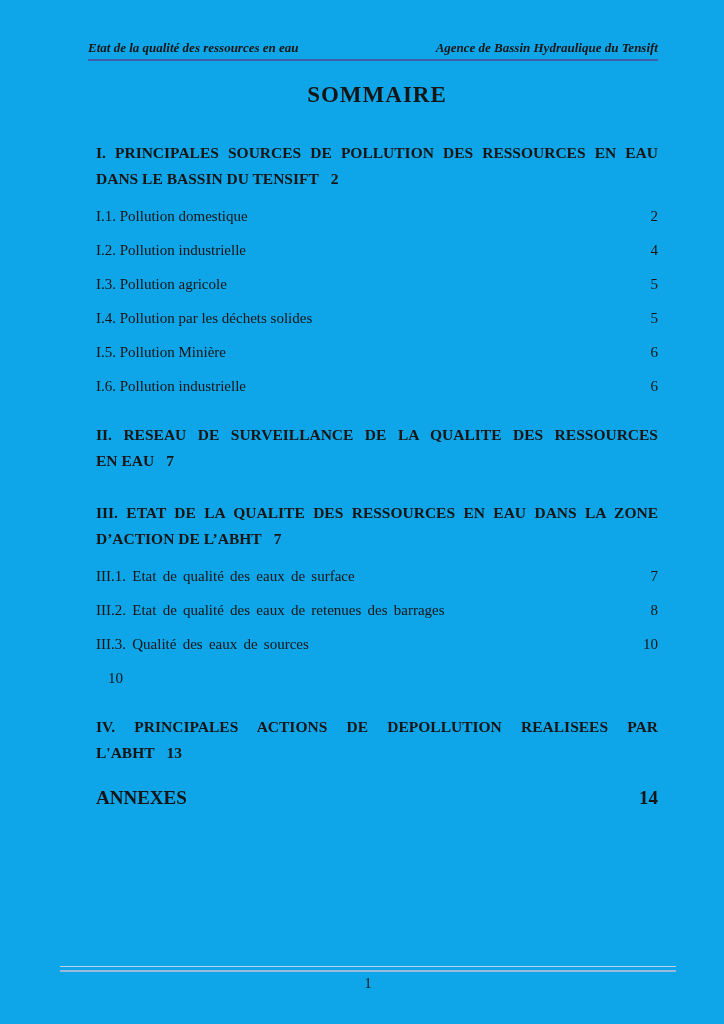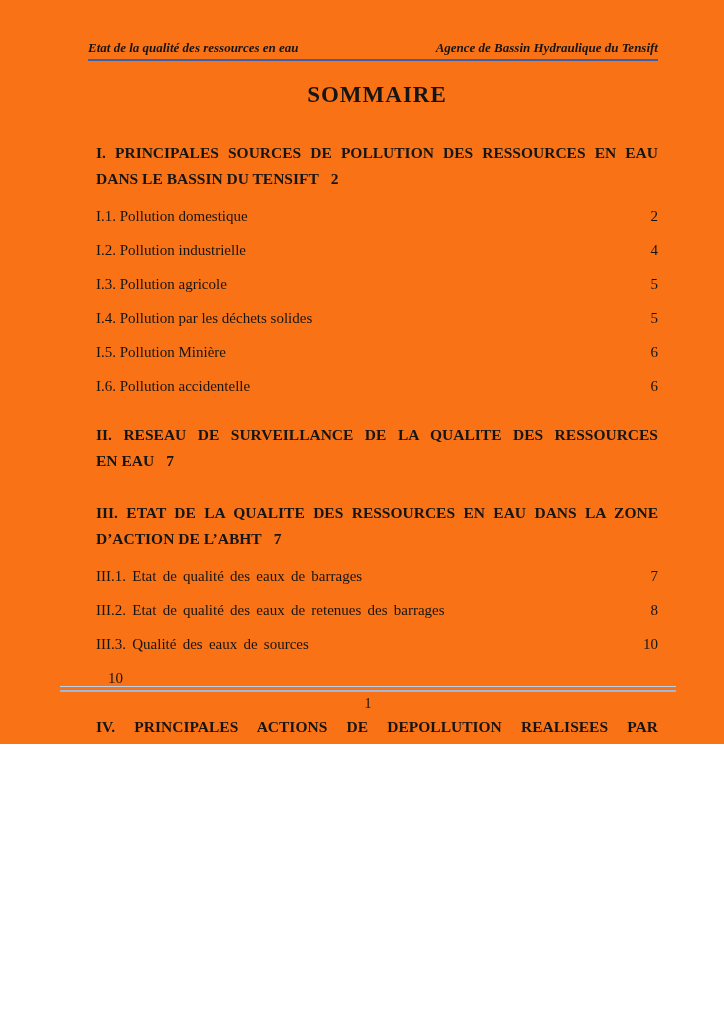--- a/index.html
+++ b/index.html
@@ -1,19 +1,19 @@
 <!DOCTYPE html>
 <html style="--header-rule: #3b5fa8; --footer-rule: #9db8dc; --footer-rule-light: #bcd0e8;"><head>
 <meta charset="utf-8">
 <style>
   html,body { margin:0; padding:0; background:#ffffff; }
   .page {
     position:relative;
-    width:724px; height:744px;
-    background:#f97316;
+    width:724px; height:1024px;
+    background:#0ea5e9;
     font-family:"Liberation Serif", serif;
     color:#151515;
     overflow:hidden;
   }
   
   .doc-header {
     position:absolute; top:40px; left:88px; right:66px;
     display:flex; justify-content:space-between; align-items:baseline;
     font-size:13px; font-weight:bold; font-style:italic;
     padding-bottom:3px;
@@ -96,42 +96,42 @@
     </div>
     <div class="toc-entry">
       <span class="label">I.4. Pollution par les déchets solides</span>
       <span class="page-num">5</span>
     </div>
     <div class="toc-entry">
       <span class="label">I.5. Pollution Minière</span>
       <span class="page-num">6</span>
     </div>
     <div class="toc-entry">
-      <span class="label">I.6. Pollution accidentelle</span>
+      <span class="label">I.6. Pollution industrielle</span>
       <span class="page-num">6</span>
     </div>
 
     <div class="toc-heading">
       <div class="line1">II. RESEAU DE SURVEILLANCE DE LA QUALITE DES RESSOURCES</div>
       <div class="line2">
         <span>EN EAU</span>
         <span class="page-num">7</span>
       </div>
     </div>
 
     <div class="toc-heading">
       <div class="line1">III. ETAT DE LA QUALITE DES RESSOURCES EN EAU DANS LA ZONE</div>
       <div class="line2">
         <span>D’ACTION DE L’ABHT</span>
         <span class="page-num">7</span>
       </div>
     </div>
 
     <div class="toc-entry ws">
-      <span class="label">III.1. Etat de qualité des eaux de barrages</span>
+      <span class="label">III.1. Etat de qualité des eaux de surface</span>
       <span class="page-num">7</span>
     </div>
     <div class="toc-entry ws">
       <span class="label">III.2. Etat de qualité des eaux de retenues des barrages</span>
       <span class="page-num">8</span>
     </div>
     <div class="toc-entry ws">
       <span class="label">III.3. Qualité des eaux de sources</span>
       <span class="page-num">10</span>
     </div>

